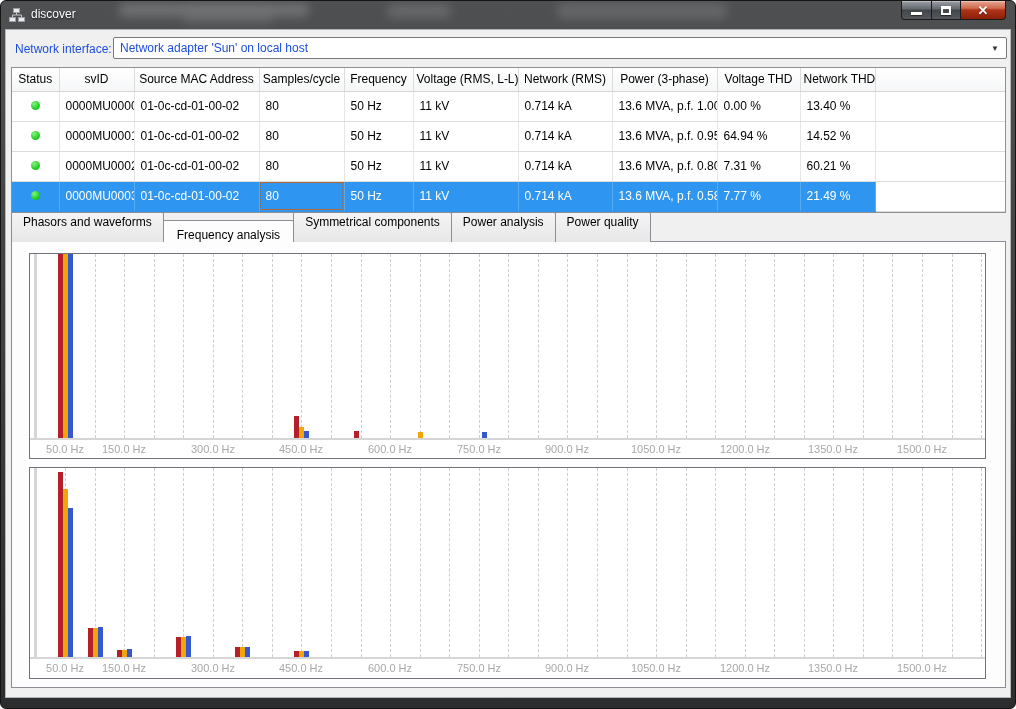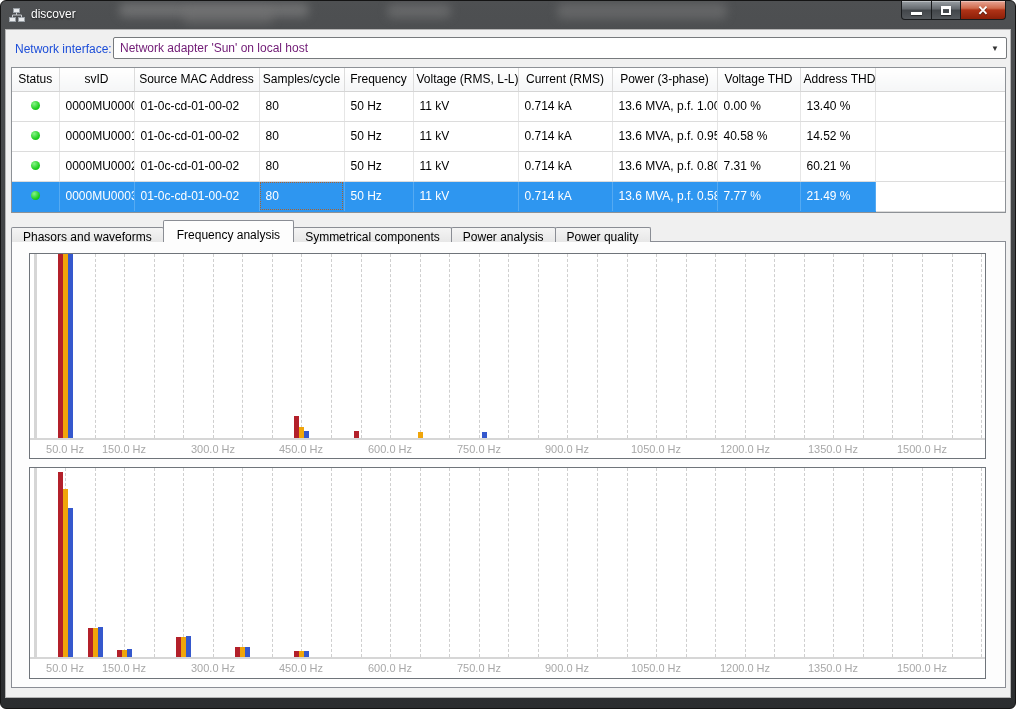--- a/index.html
+++ b/index.html
@@ -25,40 +25,40 @@
            background:linear-gradient(#e8a696 0%,#cf6a4c 40%,#b03317 50%,#8c1f08 100%);}
   .g-min{width:11px;height:3px;background:#fff;box-shadow:0 1px 1px rgba(0,0,0,.5);margin-top:6px;}
   .g-max{width:10px;height:9px;border:2px solid #fff;border-top-width:3px;box-shadow:0 1px 1px rgba(0,0,0,.5);}
   .g-close{color:#fff;font-size:13px;font-weight:bold;text-shadow:0 1px 1px rgba(0,0,0,.6);line-height:17px;}
   
   .client{position:absolute;left:4px;right:4px;top:28px;bottom:10px;background:#f0f0f0;
           box-shadow:inset 0 0 0 1px rgba(0,0,0,.25);}
   .nic-label{position:absolute;left:10px;top:13px;font-size:12px;color:#1d4ed8;}
   .combo{position:absolute;left:108px;top:8px;width:894px;height:22px;background:#fff;border:1px solid #777a7d;
          border-radius:2px;display:flex;align-items:center;}
-  .combo-text{flex:1;font-size:12px;padding-left:6px;color:#701a75;white-space:nowrap;overflow:hidden;}
+  .combo-text{flex:1;font-size:12px;padding-left:6px;color:#1d4ed8;white-space:nowrap;overflow:hidden;}
   .combo-arrow{width:22px;text-align:center;font-size:8px;color:#333;}
   
   .sv-table{position:absolute;left:6px;top:38px;width:995px;height:146px;background:#fff;border:1px solid #8d9196;overflow:hidden;}
   table{border-collapse:collapse;table-layout:fixed;width:100%;font-size:12px;}
   th{height:23px;font-weight:normal;text-align:center;background:linear-gradient(#ffffff,#f5f6f7);
      border-right:1px solid #dcdcdc;border-bottom:1px solid #d5d5d5;padding:0 3px;overflow:hidden;white-space:nowrap;}
   th.filler{border-right:none;}
   td{height:30px;padding:0 0 0 6px;border-right:1px solid #e6e6e6;border-bottom:1px solid #dcdcdc;
      overflow:hidden;white-space:nowrap;color:#000;}
   td.filler{border-right:none;}
   td.status-cell{text-align:center;padding:0;}
   .dot{display:inline-block;width:9px;height:9px;border-radius:50%;
        background:radial-gradient(circle at 35% 30%, #86f386, #22cf22 60%, #00ae00);}
   tr.selected td{background:#2e96f0;color:#fff;border-right-color:#55aaf2;border-bottom-color:#2e96f0;}
   tr.selected td.filler{background:#fff;border-bottom-color:#dcdcdc;}
   tr.selected td.focus-cell{outline:1px dotted #a9612c;outline-offset:-2px;}
   
   .tabs{position:absolute;left:6px;top:191px;height:22px;display:flex;align-items:flex-end;z-index:3;}
-  .tab{height:15px;padding:0 11px;font-size:12px;line-height:18px;color:#000;cursor:default;
+  .tab{height:30px;padding:0 11px;font-size:12px;line-height:18px;color:#000;cursor:default;
        background:linear-gradient(#f4f4f4,#e7e7e7);border:1px solid #8a8d94;border-bottom:none;
        border-radius:2px 2px 0 0;margin-right:-1px;white-space:nowrap;}
   .tab.active{height:22px;line-height:21px;background:#fdfdfd;position:relative;z-index:5;padding:4px 13px;}
   .tab-panel{position:absolute;left:6px;top:212px;width:995px;height:447px;background:#fdfdfd;
              border:1px solid #8a8d94;z-index:2;}
   
   .chart{position:absolute;left:17px;width:957px;background:#fff;border:1px solid #6f747a;overflow:hidden;}
   .chart0{top:11px;height:206px;}
   .chart1{top:225px;height:212px;}
   .gridline{position:absolute;top:0;width:0;border-left:1px dashed #cfcfcf;}
@@ -127,24 +127,24 @@
             <col>
         </colgroup>
         <thead>
           <tr>
             <th>Status</th>
             <th>svID</th>
             <th>Source MAC Address</th>
             <th>Samples/cycle</th>
             <th>Frequency</th>
             <th>Voltage (RMS, L-L)</th>
-            <th>Current (RMS)</th>
+            <th>Network (RMS)</th>
             <th>Power (3-phase)</th>
             <th>Voltage THD</th>
-            <th>Address THD</th>
+            <th>Network THD</th>
             <th class="filler"></th>
           </tr>
         </thead>
         <tbody id="sv-tbody">
             <tr>
               <td class="status-cell"><span class="dot"></span></td>
               <td>0000MU0000</td>
               <td>01-0c-cd-01-00-02</td>
               <td>80</td>
               <td>50 Hz</td>
@@ -157,21 +157,21 @@
             </tr>
             <tr>
               <td class="status-cell"><span class="dot"></span></td>
               <td>0000MU0001</td>
               <td>01-0c-cd-01-00-02</td>
               <td>80</td>
               <td>50 Hz</td>
               <td>11 kV</td>
               <td>0.714 kA</td>
               <td>13.6 MVA, p.f. 0.951</td>
-              <td>40.58 %</td>
+              <td>64.94 %</td>
               <td>14.52 %</td>
               <td class="filler"></td>
             </tr>
             <tr>
               <td class="status-cell"><span class="dot"></span></td>
               <td>0000MU0002</td>
               <td>01-0c-cd-01-00-02</td>
               <td>80</td>
               <td>50 Hz</td>
               <td>11 kV</td>

